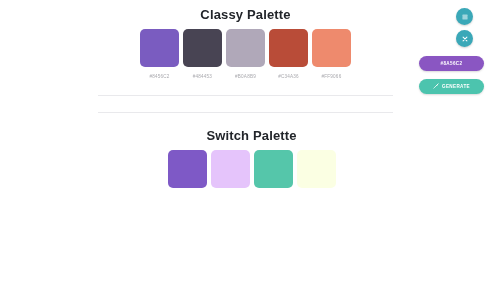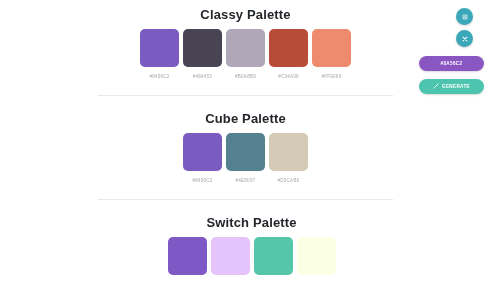--- a/index.html
+++ b/index.html
@@ -179,37 +179,20 @@
       </div>
       <div class="swatch-col">
         <div class="swatch" style="background:#ee8a6d;"></div>
         <div class="swatch-label">#FF9066</div>
       </div>
     </div>
   </div>
 
   <hr class="divider" id="divider-1">
 
-  <div class="palette-section" id="cube-section">
-    <div class="section-title">Cube Palette</div>
-    <div class="swatch-row">
-      <div class="swatch-col">
-        <div class="swatch" style="background:#7a5cc0;"></div>
-        <div class="swatch-label">#8456C2</div>
-      </div>
-      <div class="swatch-col">
-        <div class="swatch" style="background:#54808f;"></div>
-        <div class="swatch-label">#4E8097</div>
-      </div>
-      <div class="swatch-col">
-        <div class="swatch" style="background:#d5cab6;"></div>
-        <div class="swatch-label">#D5CAB0</div>
-      </div>
-    </div>
-  </div>
 
   <hr class="divider" id="divider-2">
 
   <div class="palette-section" id="switch-section">
     <div class="section-title">Switch Palette</div>
     <div class="swatch-row">
       <div class="swatch-col">
         <div class="swatch" style="background:#7e59c6;"></div>
         <div class="swatch-label"></div>
       </div>

